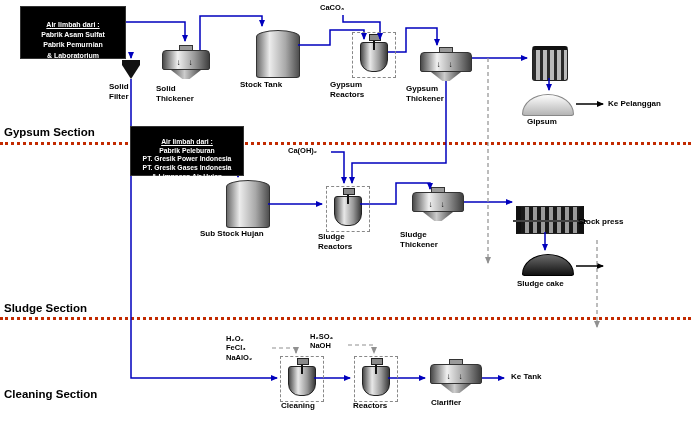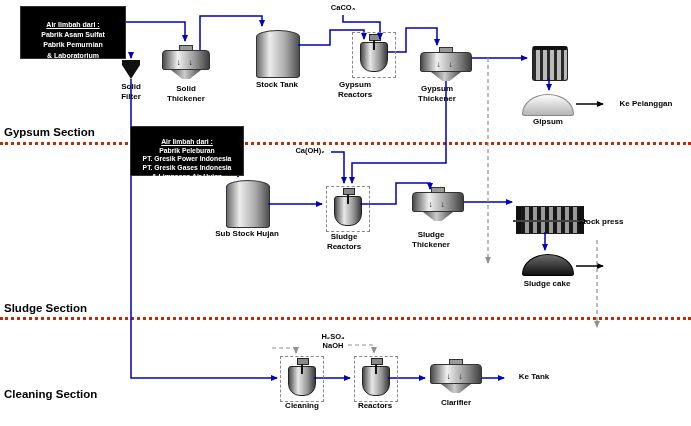--- a/index.html
+++ b/index.html
@@ -1,19 +1,19 @@
 <!DOCTYPE html>
 <html><head>
 <meta charset="utf-8">
 <style>
   html,body{margin:0;padding:0;background:#fff;}
   #canvas{position:relative;width:691px;height:426px;background:#fff;overflow:hidden;
           font-family:"Liberation Sans",sans-serif;}
   .lbl{position:absolute;font:700 8px/1.25 "Liberation Sans",sans-serif;color:#000;
-       text-align:center;white-space:pre-line;z-index:4;}
+       white-space:pre-line;z-index:4;}
   .chem{font-size:7.5px;}
   .section-lbl{position:absolute;font:700 11.5px "Liberation Sans",sans-serif;color:#000;z-index:4;}
   .divider{position:absolute;left:0;width:691px;height:0;border-top:3px dotted #c22a00;z-index:1;}
   .src-box{position:absolute;background:#000;color:#fff;text-align:center;z-index:5;
            border:1px solid #333;white-space:pre-line;}
   .src-head{text-decoration:underline;}
   #src1{font:700 7px/1.45 "Liberation Sans",sans-serif;padding-top:3px;}
   #src2{font:700 6.8px/1.3 "Liberation Sans",sans-serif;padding-top:2px;}
   svg.lines{position:absolute;left:0;top:0;z-index:2;}
   .equip{position:absolute;z-index:3;}
@@ -188,20 +188,23 @@
   <div class="lbl chem" style="left:288px;top:146px;width:44px;">Ca(OH)₂</div>
   <div class="lbl" style="left:200px;top:229px;width:94px;">Sub Stock Hujan</div>
   <div class="lbl" style="left:318px;top:232px;width:52px;">Sludge
 Reactors</div>
   <div class="lbl" style="left:400px;top:230px;width:62px;">Sludge
 Thickener</div>
   <div class="lbl" style="left:578px;top:217px;width:64px;text-align:left;">Stock press</div>
   <div class="lbl" style="left:517px;top:279px;width:60px;">Sludge cake</div>
   <div class="section-lbl" style="left:4px;top:302px;">Sludge Section</div>
 
+  <div class="lbl chem" style="left:226px;top:334px;width:50px;">H₂O₂
+FeCl₃
+NaAlO₂</div>
   <div class="lbl chem" style="left:310px;top:332px;width:46px;">H₂SO₄
 NaOH</div>
   <div class="lbl" style="left:281px;top:401px;width:42px;">Cleaning</div>
   <div class="lbl" style="left:353px;top:401px;width:44px;">Reactors</div>
   <div class="lbl" style="left:431px;top:398px;width:50px;">Clarifier</div>
   <div class="lbl" style="left:511px;top:372px;width:46px;">Ke Tank</div>
   <div class="section-lbl" style="left:4px;top:388px;">Cleaning Section</div>
 
 </div>
 

